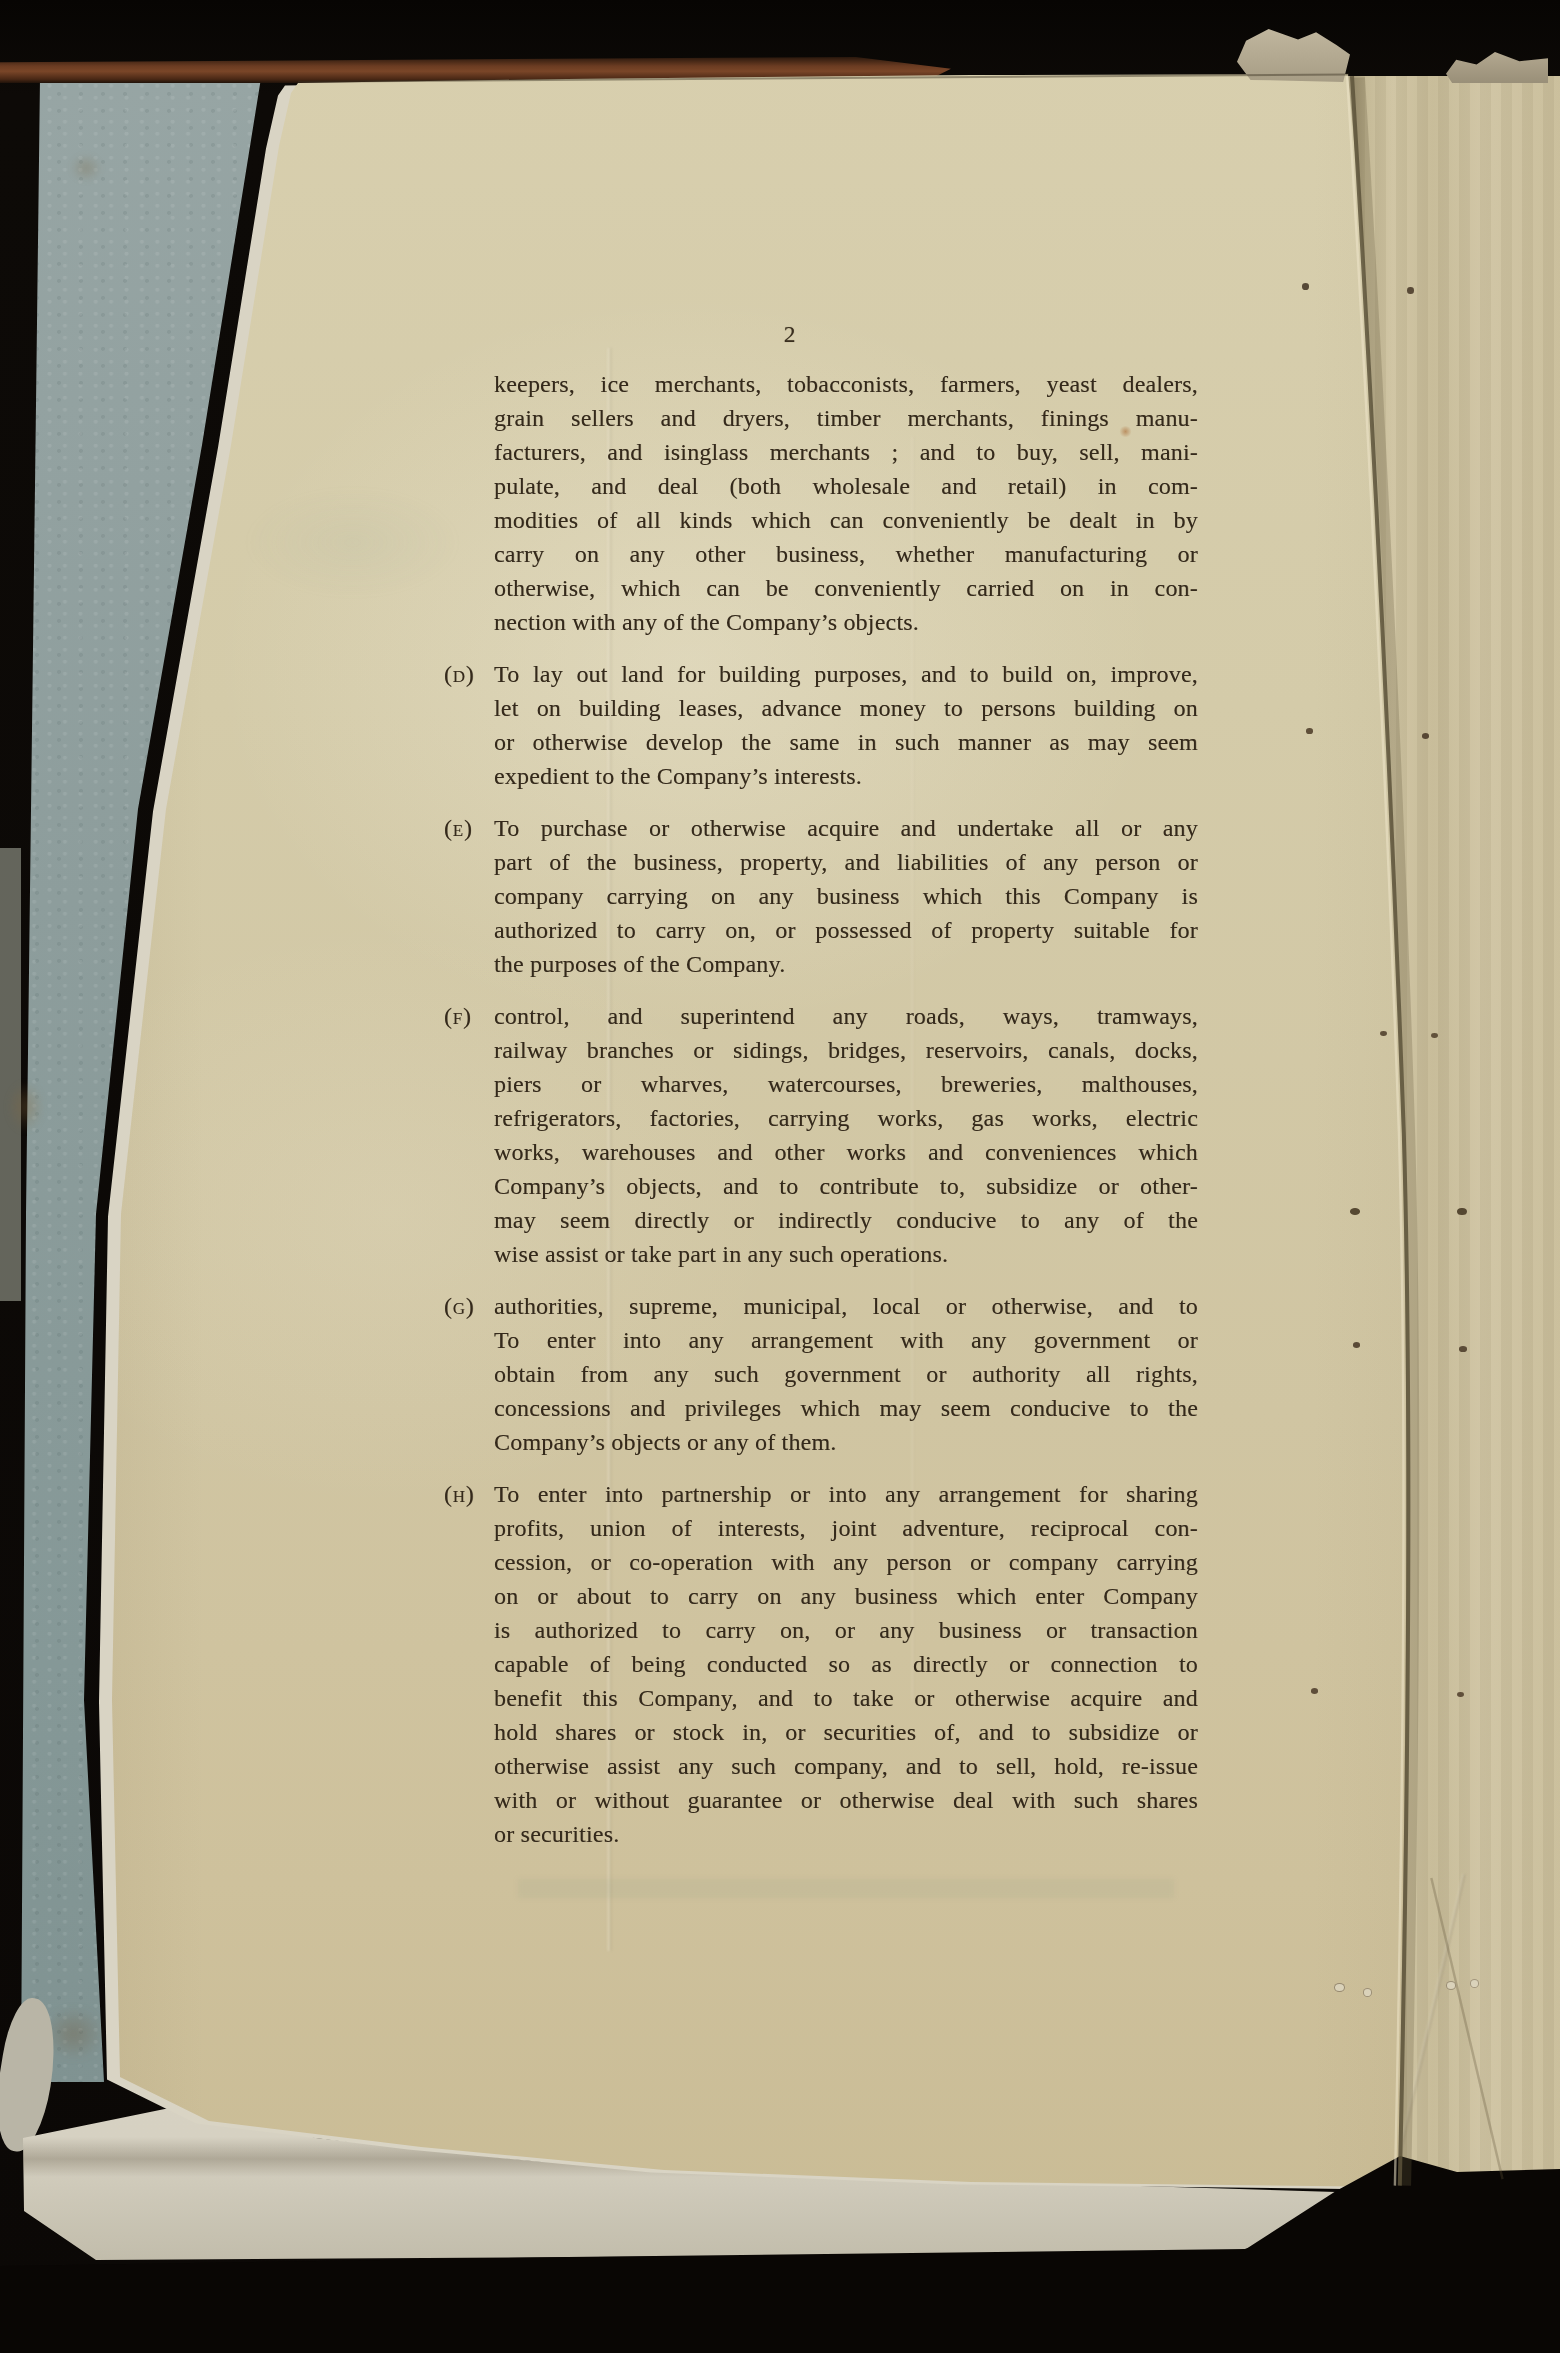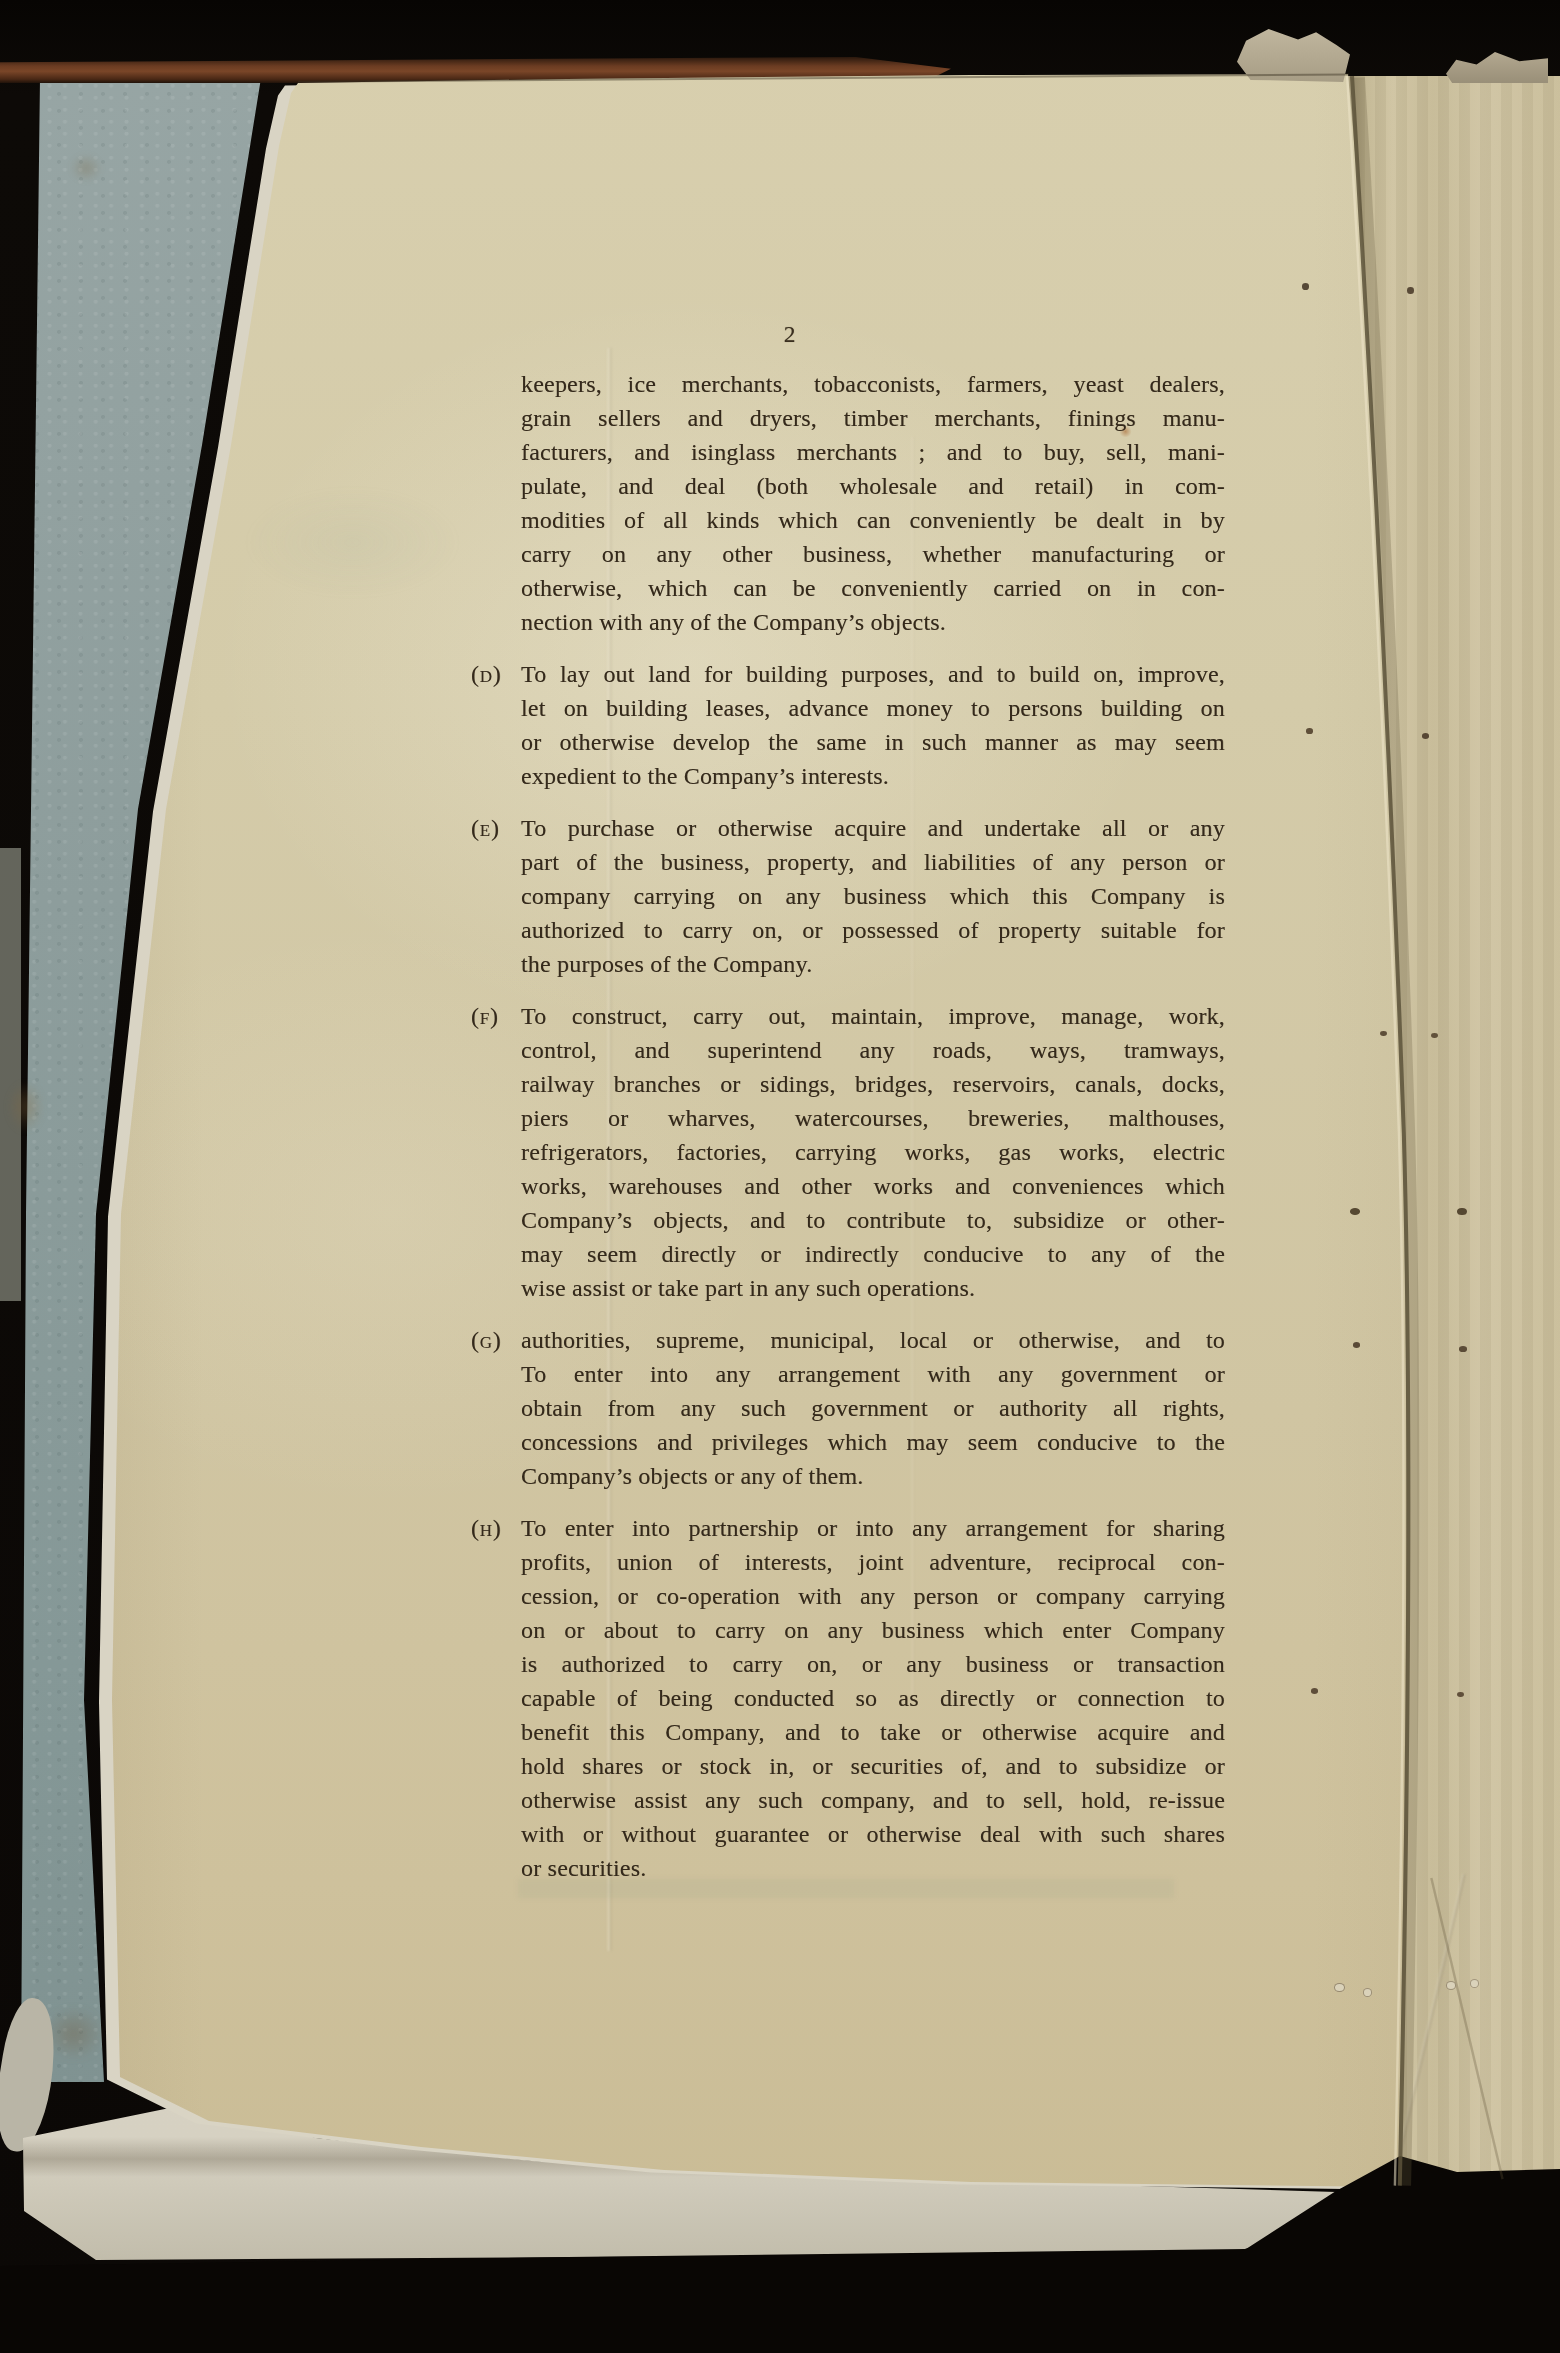--- a/index.html
+++ b/index.html
@@ -66,21 +66,21 @@
     background:radial-gradient(circle,rgba(165,96,40,.55),rgba(165,96,40,0) 72%);}
   .ghost-band{left:518px;top:1879px;width:656px;height:19.4px;
     background:rgba(130,145,125,.10);filter:blur(2.4px);}
   .ghost-blob{left:243px;top:486px;width:219px;height:113px;
     background:radial-gradient(ellipse,rgba(150,165,145,.10),transparent 70%);filter:blur(3.2px);}
 
   
   .page-number{left:761px;top:317px;width:57px;height:34px;line-height:34px;text-align:center;
     font-size:23.5px;color:#3a2f1f;text-shadow:0 0 0.8px rgba(58,47,31,.45);}
   .text-block{left:444px;top:367px;width:761px;font-size:24px;color:#34291b;
-    letter-spacing:0.2px;text-shadow:0.3px 0.3px 0.6px rgba(52,41,27,.38);margin-left:27px;}
+    letter-spacing:0.2px;text-shadow:0.3px 0.3px 0.6px rgba(52,41,27,.38);}
   .text-block .para{position:relative;margin-left:50px;width:704px;}
   .text-block .para + .para{margin-top:18px;}
   .clabel{position:absolute;left:-50px;top:0;height:34px;line-height:34px;
     font-variant:small-caps;letter-spacing:0.8px;}
   .tline{position:static;height:34px;line-height:34px;white-space:nowrap;
     text-align:justify;text-align-last:justify;}
   .tline.last{text-align-last:left;}
 
   
   .rem1{left:1237px;top:29px;width:113px;height:53px;background:linear-gradient(180deg,#c0b69e,#a79d85);z-index:12;
@@ -145,21 +145,20 @@
         <div class="para">
           <span class="clabel">(e)</span>
           <div class="tline">To purchase or otherwise acquire and undertake all or any</div>
           <div class="tline">part of the business, property, and liabilities of any person or</div>
           <div class="tline">company carrying on any business which this Company is</div>
           <div class="tline">authorized to carry on, or possessed of property suitable for</div>
           <div class="tline last">the purposes of the Company.</div>
         </div>
         <div class="para">
           <span class="clabel">(f)</span>
-          <div class="tline">To construct, carry out, maintain, improve, manage, work,</div>
           <div class="tline">control, and superintend any roads, ways, tramways,</div>
           <div class="tline">railway branches or sidings, bridges, reservoirs, canals, docks,</div>
           <div class="tline">piers or wharves, watercourses, breweries, malthouses,</div>
           <div class="tline">refrigerators, factories, carrying works, gas works, electric</div>
           <div class="tline">works, warehouses and other works and conveniences which</div>
           <div class="tline">Company’s objects, and to contribute to, subsidize or other-</div>
           <div class="tline">may seem directly or indirectly conducive to any of the</div>
           <div class="tline last">wise assist or take part in any such operations.</div>
         </div>
         <div class="para">

